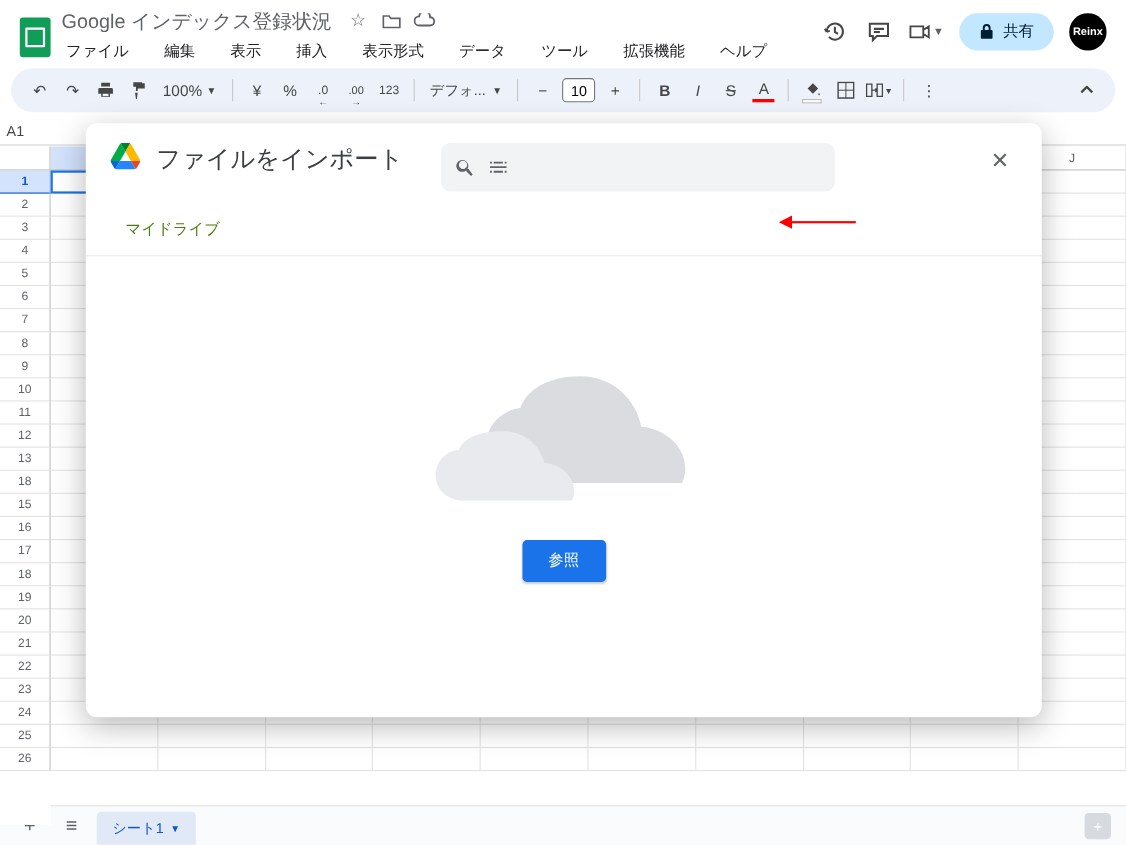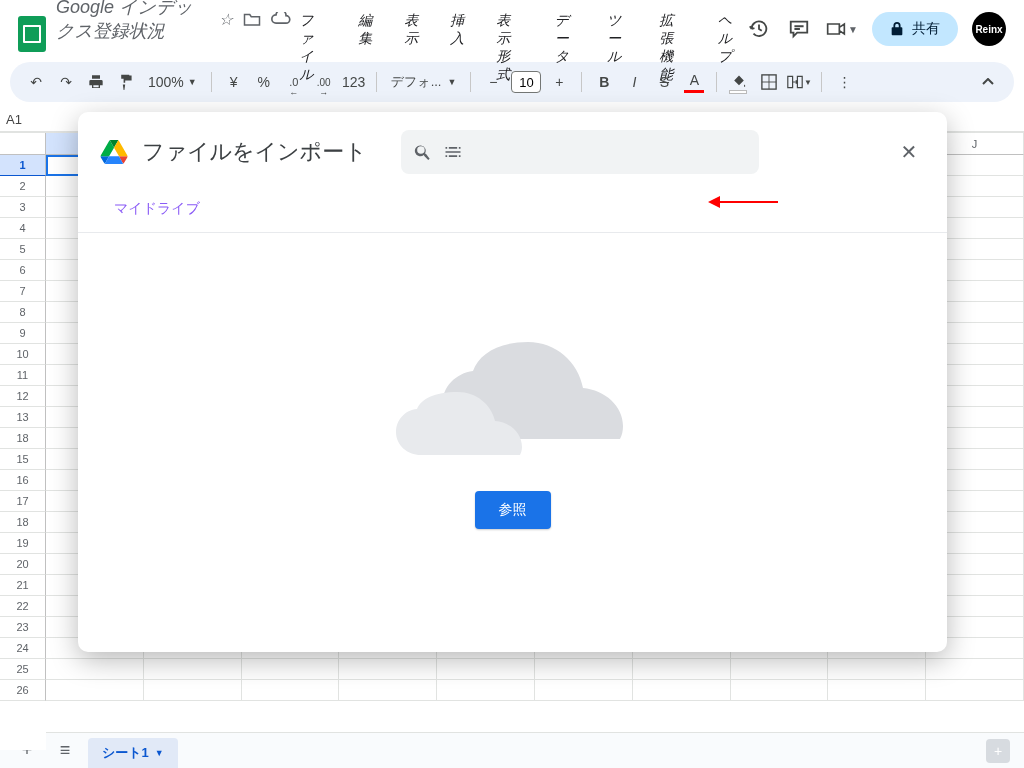--- a/index.html
+++ b/index.html
@@ -3,21 +3,21 @@
 <meta charset="utf-8">
 <style>
   * { box-sizing: border-box; margin: 0; padding: 0; }
   html, body { width: 1024px; height: 768px; font-family: Arial, "Hiragino Sans", sans-serif; background: #fff; overflow: hidden; color: #3c4043; }
 
   
   .titlebar { display: flex; align-items: flex-start; padding: 6px 12px 0 12px; height: 62px; }
   .logo-box { width: 40px; height: 52px; display: flex; align-items: center; justify-content: center; margin-top: 2px; }
   .sheets-logo { width: 28px; height: 36px; background: #0f9d58; border-radius: 3px; position: relative; display:flex; align-items:center; justify-content:center;}
   .sheets-logo::after { content:""; width:14px; height:14px; border:2px solid #fff; border-radius:1px; }
-  .title-col { flex: 1; display: flex; flex-direction: row; font-style: italic; }
+  .title-col { flex: 1; display: flex; flex-direction: column; }
   .title-row { display: flex; align-items: center; gap: 10px; height: 26px; }
   .doc-title { font-size: 18px; color: #5f6368; padding: 2px 4px; }
   .title-icon { width:20px; height:20px; display:flex; align-items:center; justify-content:center; color:#5f6368; font-size:16px; }
   .menu-row { display: flex; gap: 16px; padding-top: 2px; }
   .menu-item { font-size: 14px; color: #202124; padding: 4px 8px; border-radius: 4px; cursor: pointer; }
   .right-controls { display: flex; align-items: center; gap: 14px; padding-right: 6px; padding-top: 6px;}
   .ctrl-icon { width: 26px; height: 26px; display:flex; align-items:center; justify-content:center; color:#5f6368; border-radius:50%; }
   .share-btn { background:#c2e7ff; color:#001d35; border-radius: 40px; padding: 8px 18px; display:flex; align-items:center; gap:8px; font-size:14px; }
   .avatar { width:34px; height:34px; border-radius:50%; background:#000; color:#fff; display:flex; align-items:center; justify-content:center; font-size:10px; font-weight:bold; }
 
@@ -49,34 +49,34 @@
   .row-h.sel { background:#d3e3fd; color:#0b57d0; font-weight:bold; border-bottom-color:#0b57d0;}
   .corner { position:absolute; top:0; left:0; width:46px; height:22px; border-right:1px solid #c0c0c0; border-bottom:1px solid #c0c0c0; background:#fff; z-index:2;}
   .cells { position:absolute; top:22px; left:46px; right:0; bottom:0; }
   .cell-row { display:flex; height:21px; }
   .cell { width:100px; border-right:1px solid #e1e3e1; border-bottom:1px solid #e1e3e1; }
   .sel-cell { border:2px solid #1a73e8; position:absolute; top:0; left:0; width:100px; height:21px; z-index:3; pointer-events:none;}
 
   
   .sheet-tabs { position:absolute; bottom:0; left:0; right:0; height:36px; border-top:1px solid #e1e3e1; background:#f9fbfd; display:flex; align-items:center; padding:0 44px 0 12px; gap:8px;}
   .st-btn { width:30px; height:30px; display:flex; align-items:center; justify-content:center; color:#5f6368; font-size:18px; border-radius:4px;}
-  .sheet-tab { background:#e1e9f7; color:#0b57d0; padding:6px 14px; border-radius:4px 4px 0 0; font-size:13px; display:flex; align-items:center; gap:6px; height:30px; margin-top:4px;font-weight:bold;}
+  .sheet-tab { background:#e1e9f7; color:#0b57d0; padding:6px 14px; border-radius:4px 4px 0 0; font-size:13px; display:flex; align-items:center; gap:6px; height:30px; margin-top:4px;}
   .explore-btn { position:absolute; right:14px; width:24px; height:24px; background:#d7dbe0; border-radius:4px; display:flex; align-items:center; justify-content:center; color:#fff; font-size:14px;}
 
   
   .scrim { position:absolute; inset:0; background:rgba(255,255,255,0); z-index:50; }
   .modal { position:absolute; top:112px; left:78px; width:869px; height:540px; background:#fff; border-radius:10px; box-shadow:0 8px 28px rgba(0,0,0,0.28); z-index:60; display:flex; flex-direction:column; overflow:hidden;}
-  .modal-head { display:flex; align-items:center; padding:18px 22px 6px 22px; gap:14px;}
+  .modal-head { display:flex; align-items:flex-start; padding:18px 22px 6px 22px; gap:14px;}
   .drive-logo { width:28px; height:24px; position:relative;}
   .modal-title { font-size:22px; color:#3c4043; flex-shrink:0;}
   .search-box { flex:1; max-width:358px; margin-left:20px; background:#f1f3f4; border-radius:8px; height:44px; display:flex; align-items:center; padding:0 12px; gap:10px; color:#5f6368;}
   .search-input { flex:1; font-size:15px; color:#5f6368; white-space:nowrap; overflow:hidden; text-overflow:ellipsis;}
   .close-x { margin-left:auto; width:32px; height:32px; display:flex; align-items:center; justify-content:center; color:#5f6368; font-size:20px; border-radius:50%;}
   .modal-tabs { display:flex; padding:10px 22px 0 22px; border-bottom:1px solid #e8eaed; position:relative;}
-  .mtab { padding:10px 14px 14px 14px; font-size:14px; color:#8b5cf6; cursor:pointer;}
+  .mtab { padding:10px 14px 14px 14px; font-size:14px; color:#4d7c0f; cursor:pointer;}
   .mtab.active { color:#1a73e8; background:#e8f0fe; border-radius:4px 4px 0 0; position:relative;}
   .mtab.active::after { content:""; position:absolute; bottom:0; left:8px; right:8px; height:3px; background:#1a73e8; border-radius:3px 3px 0 0;}
   .arrow-annot { position:absolute; left:630px; top:18px; width:70px; height:8px; pointer-events:none;}
   .arrow-line { width:60px; height:2px; background:#ff0000; position:absolute; top:3px; left:10px;}
   .arrow-head { position:absolute; left:0; top:-2px; width:0; height:0; border-top:6px solid transparent; border-bottom:6px solid transparent; border-right:12px solid #ff0000;}
   .modal-body { flex:1; display:flex; flex-direction:column; align-items:center; justify-content:center; gap:14px; padding-bottom:40px;}
   .cloud-wrap { width:260px; height:150px; position:relative; margin-bottom:10px;}
   .browse-btn { background:#1a73e8; color:#fff; padding:10px 24px; border-radius:4px; font-size:14px; box-shadow:0 1px 2px rgba(0,0,0,0.2);}
   .drag-text { color:#5f6368; font-size:19px; }
 
@@ -165,21 +165,21 @@
     <span class="tb-btn">¥</span>
     <span class="tb-btn">%</span>
     <span class="tb-btn" style="font-size:11px; position:relative;">
         <span>.0</span>
         <span style="position:absolute;bottom:-1px;font-size:9px;">←</span>
       </span>
     <span class="tb-btn" style="font-size:10px; position:relative;">
         <span>.00</span>
         <span style="position:absolute;bottom:-1px;font-size:9px;">→</span>
       </span>
-    <span class="tb-btn" style="font-size:14px;">123</span>
+    <span class="tb-btn" style="font-size:11px;">123</span>
     <div class="tb-sep"></div>
     <div class="font-box">
         <span>デフォ...</span>
         <span style="font-size:9px;">▼</span>
       </div>
     <div class="tb-sep"></div>
     <div class="size-box">
       <span class="tb-btn">−</span>
       <input class="size-input" value="10" style="">
       <span class="tb-btn">+</span>

